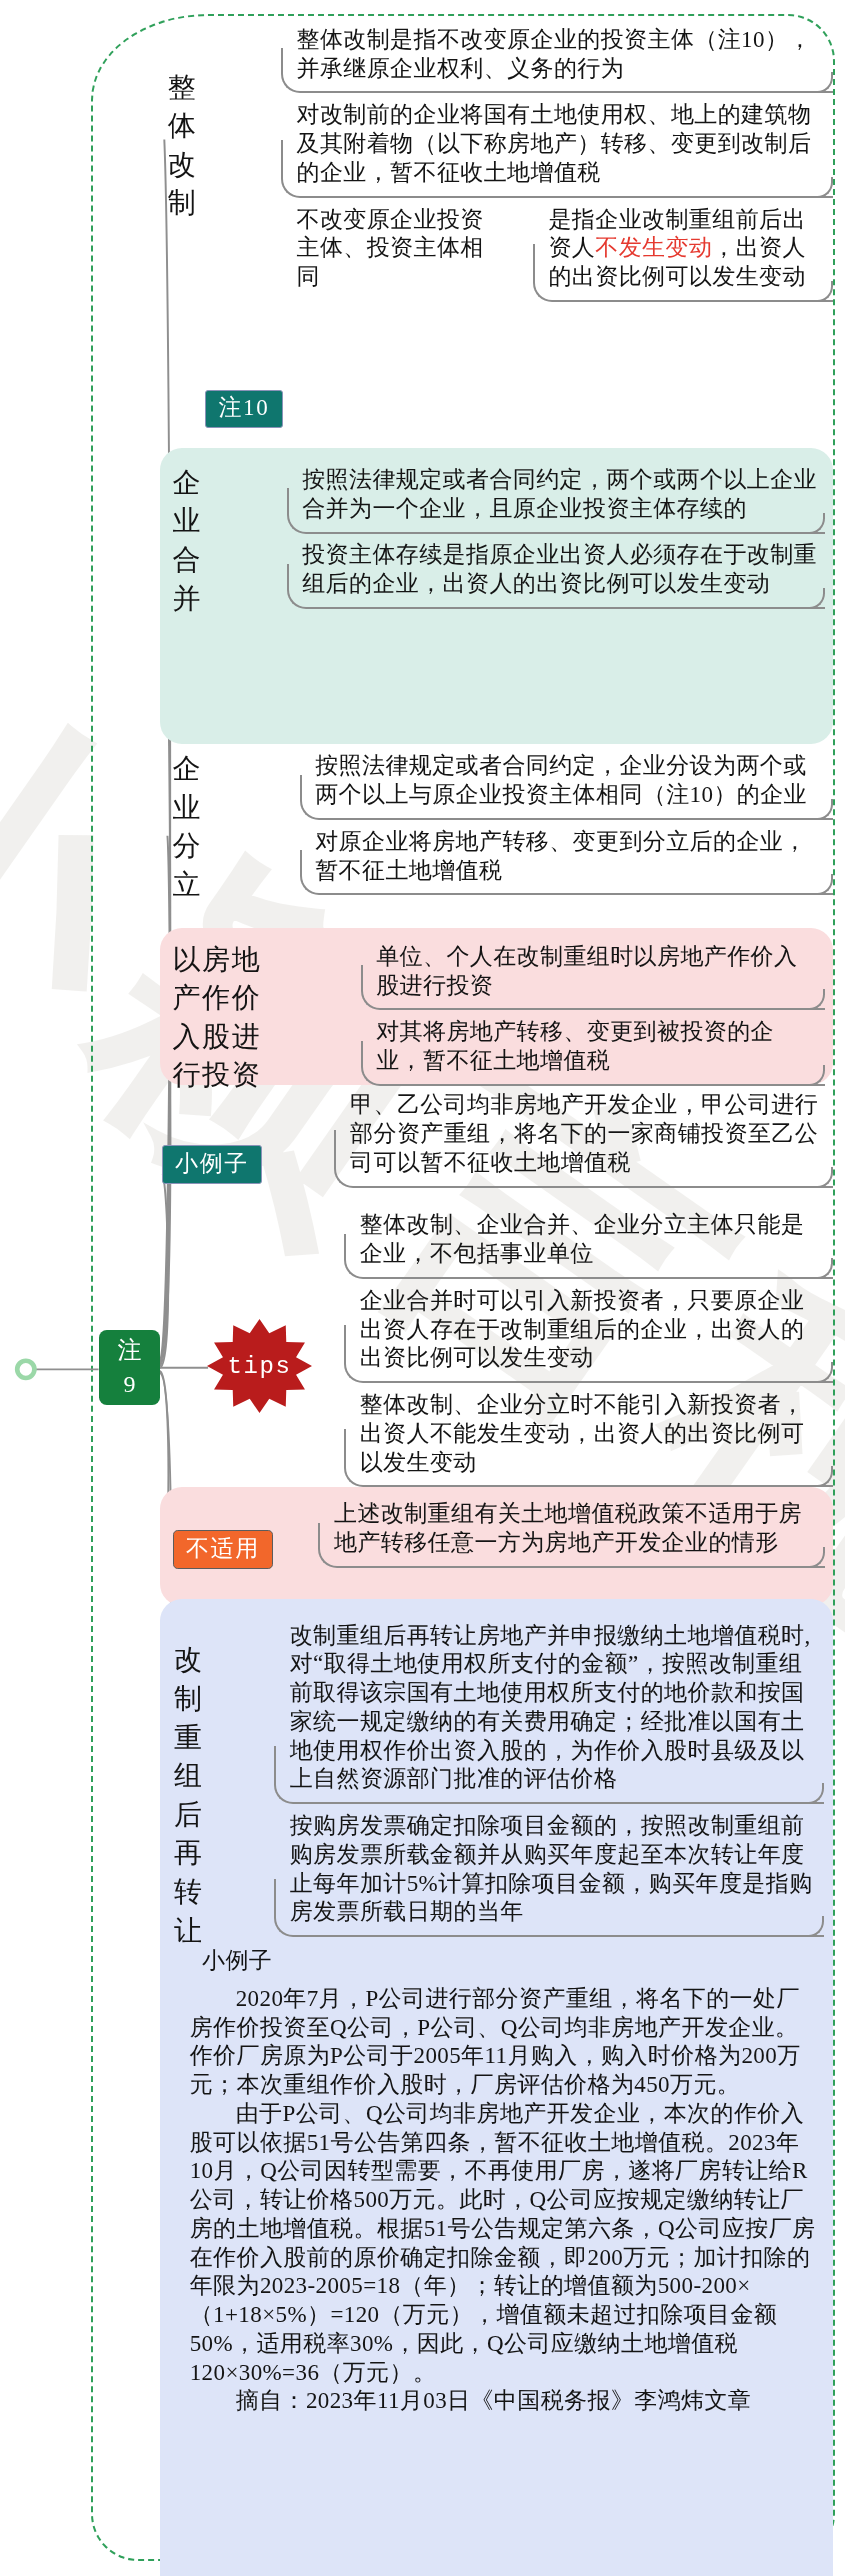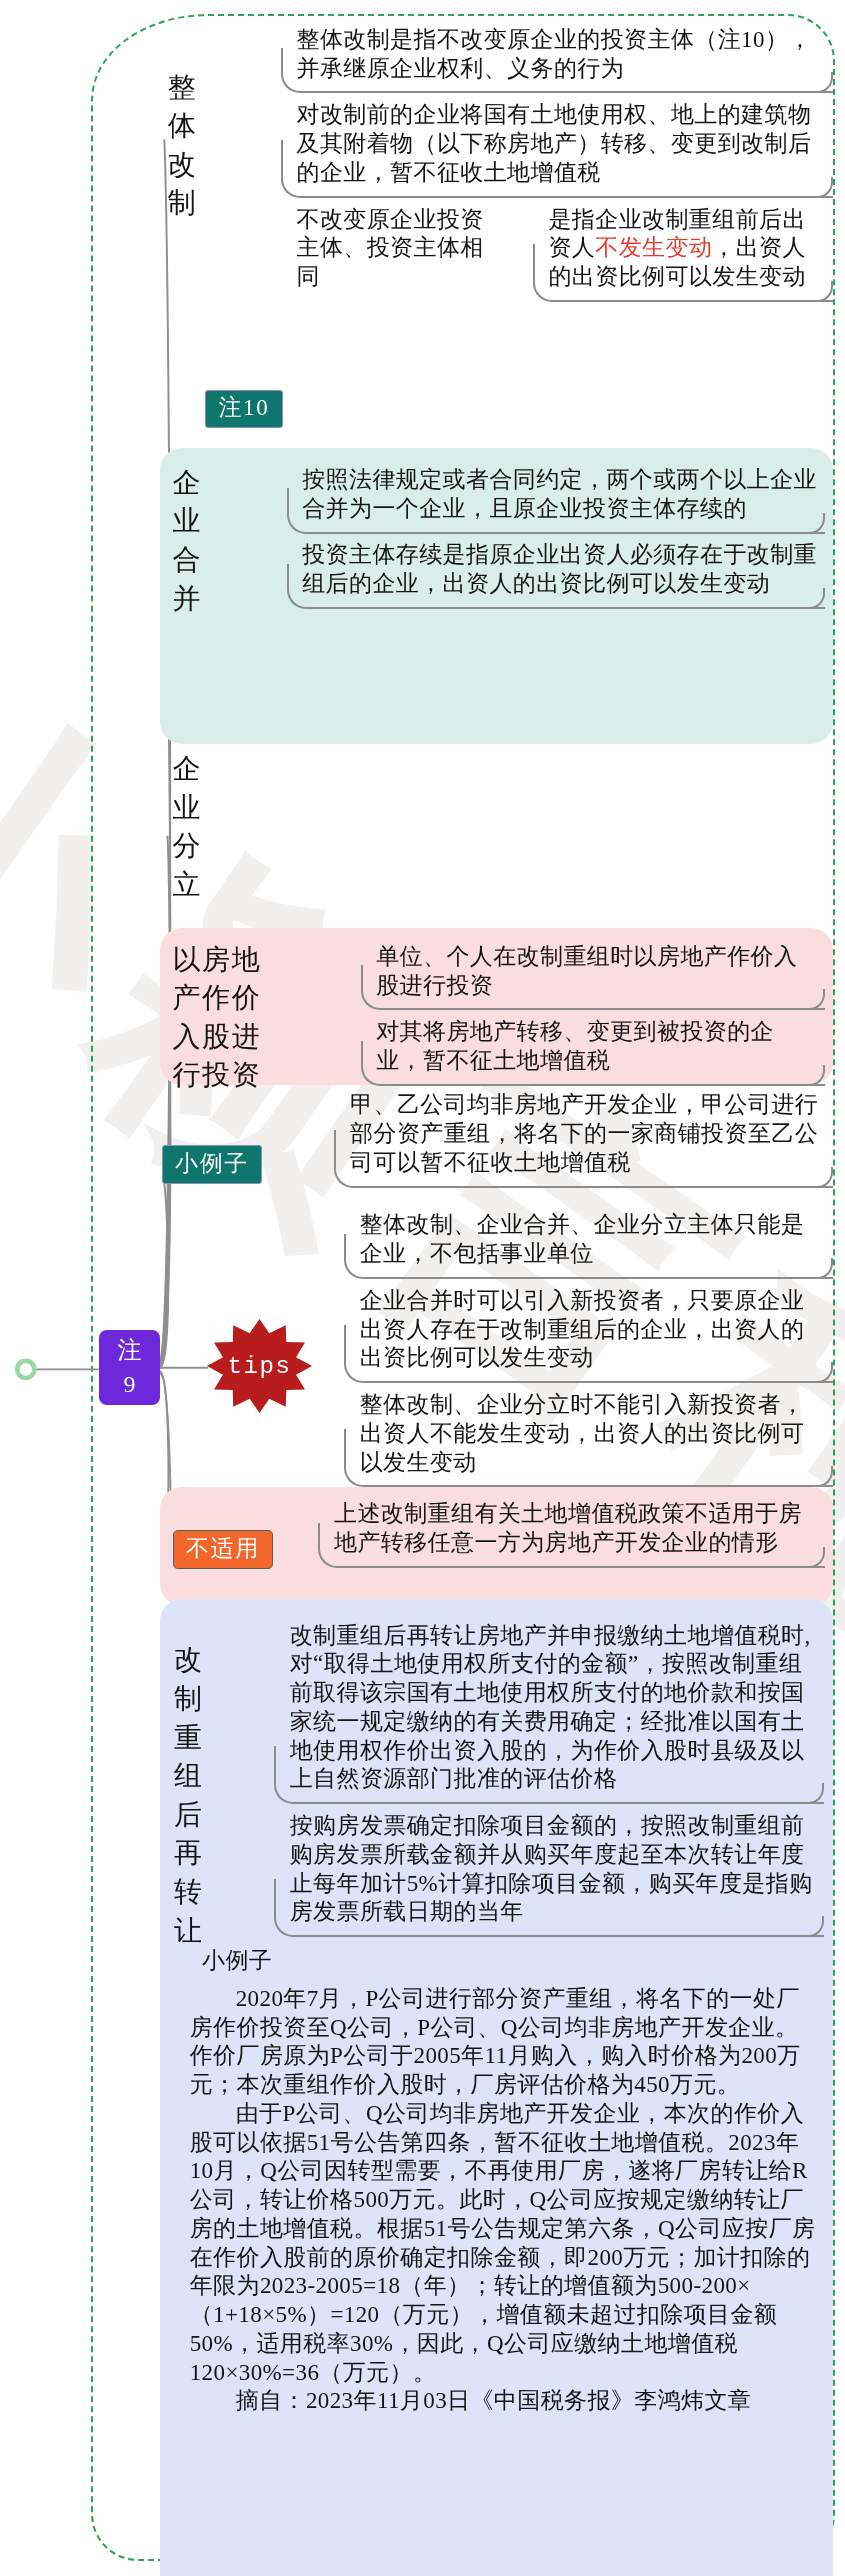--- a/index.html
+++ b/index.html
@@ -17,21 +17,21 @@
   }
   .boundary{
     position:absolute;left:91px;top:14px;width:740px;height:2543px;z-index:0;
     border:2.3px dashed #2FA05A;
     border-radius:117px 47px 47px 47px / 86px 47px 47px 47px;
   }
   svg.connectors{position:absolute;left:0;top:0;z-index:1;}
   
   .root-node{
     position:absolute;left:99px;top:1330px;width:61px;height:75px;z-index:3;
-    background:#6d28d9;border-radius:7.8px;display:flex;align-items:center;justify-content:center;
+    background:#15803d;border-radius:7.8px;display:flex;align-items:center;justify-content:center;
     color:#fff;font-size:24px;
   }
   .root-node span{display:block;width:28px;word-break:break-all;text-align:center;line-height:1.4;}
   
   .block{position:absolute;left:160px;width:673px;z-index:2;}
   .row{display:flex;}
   .col{display:flex;flex-direction:column;flex:1;min-width:0;}
   .txt{font-size:23px;line-height:1.25;letter-spacing:0.4px;}
   .vlabel{
     width:28px;word-break:break-all;font-size:28px;line-height:1.38;
@@ -139,20 +139,24 @@
     <div class="col">
       <div class="bubble txt">按照法律规定或者合同约定，两个或两个以上企业合并为一个企业，且原企业投资主体存续的</div>
       <div class="bubble txt">投资主体存续是指原企业出资人必须存在于改制重组后的企业，出资人的出资比例可以发生变动</div>
     </div>
   </div>
 </div>
 
 <div class="block b3">
   <div class="row">
     <div class="vlabel txt">企业分立</div>
+    <div class="col">
+      <div class="bubble txt">按照法律规定或者合同约定，企业分设为两个或两个以上与原企业投资主体相同（注10）的企业</div>
+      <div class="bubble txt">对原企业将房地产转移、变更到分立后的企业，暂不征土地增值税</div>
+    </div>
   </div>
 </div>
 
 <div class="block b4 cloud pink">
   <div class="row">
     <div class="vlabel txt">以房地产作价入股进行投资</div>
     <div class="col">
       <div class="bubble txt">单位、个人在改制重组时以房地产作价入股进行投资</div>
       <div class="bubble txt">对其将房地产转移、变更到被投资的企业，暂不征土地增值税</div>
     </div>

